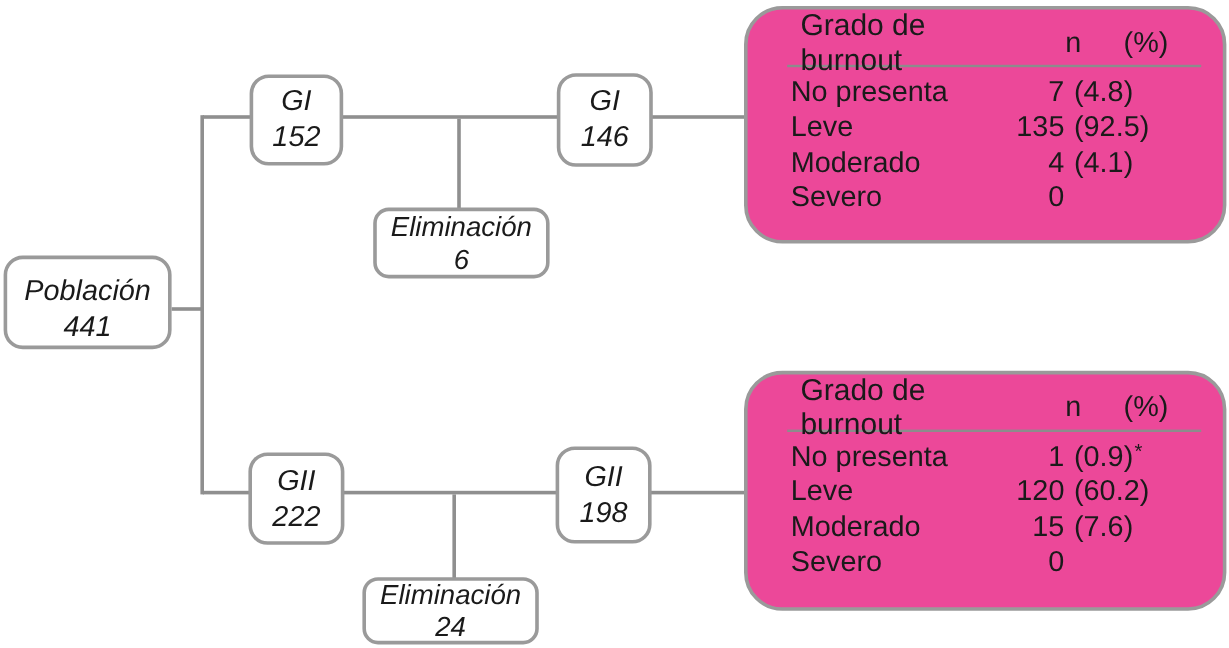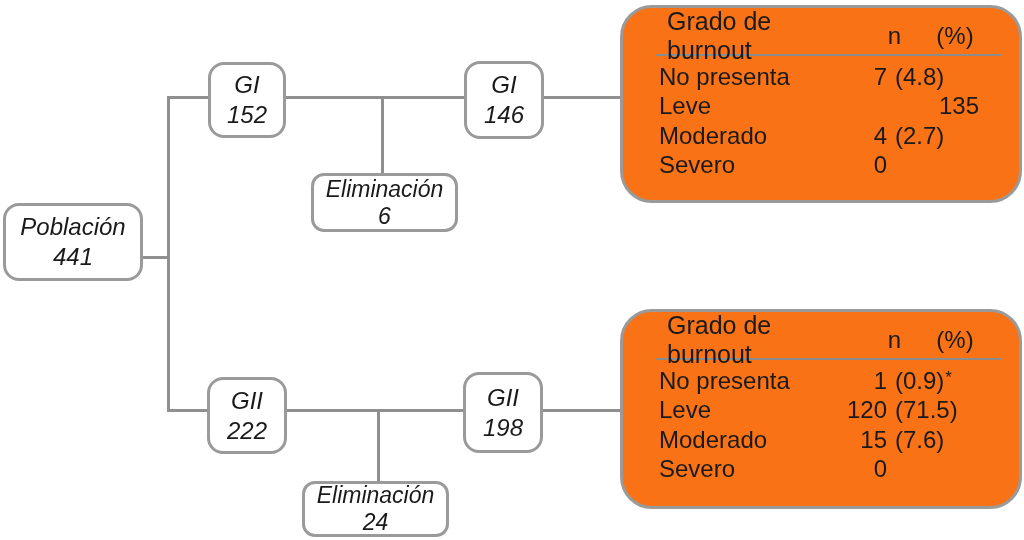--- a/index.html
+++ b/index.html
@@ -30,36 +30,36 @@
     box-sizing:border-box;
     border:3px solid #9a9a9a;
     border-radius:16px;
     background:#ffffff;
     display:flex;flex-direction:column;
     align-items:center;justify-content:center;
     font-size:24px;line-height:30px;
     text-align:center;
     font-style:italic;
   }
-  .nd-poblacion{left:3px;  top:203px;width:140px;height:78px;}
+  .nd-poblacion{left:3px;  top:213px;width:140px;height:78px;justify-content:flex-end;}
   .nd-gi152    {left:208px;top:62px; width:78px; height:76px;}
   .nd-elim6    {left:311px;top:173px;width:147px;height:59px;border-radius:13px;font-size:23px;line-height:27px;}
   .nd-gi146    {left:464px;top:61px; width:80px; height:78px;}
   .nd-gii222   {left:207px;top:377px;width:80px; height:77px;}
   .nd-elim24   {left:302px;top:481px;width:147px;height:56px;border-radius:13px;font-size:23px;line-height:27px;}
   .nd-gii198   {left:463px;top:372px;width:80px; height:81px;}
 
   
   .tbl{
     position:absolute;
     box-sizing:border-box;
     left:620px;width:402px;
     border:3px solid #9a9a9a;
     border-radius:32px;
-    background:#f97316;
+    background:#ec4899;
   }
   .tbl-1{top:5px;  height:198px;}
   .tbl-2{top:309px;height:200px;}
   .tbl-header{
     display:flex;align-items:center;
     margin:10px 18px 0 36px;height:36px;
   }
   .tbl-title{flex:1;padding-left:8px;font-size:25px;}
   .tbl-col-n{width:52px;text-align:right;padding-right:8px;font-size:24px;box-sizing:border-box;}
   .tbl-col-pct{width:92px;text-align:center;font-size:24px;}
@@ -131,25 +131,26 @@
     <div class="tbl-rule"></div>
     <div class="tbl-body">
       <div class="tbl-row">
         <span class="row-label">No presenta</span>
         <span class="row-n">7</span>
         <span class="row-pct"><span>(4.8)</span></span>
       </div>
       <div class="tbl-row">
         <span class="row-label">Leve</span>
         <span class="row-n">135</span>
+        <span class="row-pct"><span>(92.5)</span></span>
       </div>
       <div class="tbl-row">
         <span class="row-label">Moderado</span>
         <span class="row-n">4</span>
-        <span class="row-pct"><span>(2.7)</span></span>
+        <span class="row-pct"><span>(4.1)</span></span>
       </div>
       <div class="tbl-row">
         <span class="row-label">Severo</span>
         <span class="row-n">0</span>
         <span class="row-pct"><span></span></span>
       </div>
     </div>
   </div>
 
   <div class="tbl tbl-2">
@@ -161,21 +162,21 @@
     <div class="tbl-rule"></div>
     <div class="tbl-body">
       <div class="tbl-row">
         <span class="row-label">No presenta</span>
         <span class="row-n">1</span>
         <span class="row-pct"><span>(0.9)</span><sup>*</sup></span>
       </div>
       <div class="tbl-row">
         <span class="row-label">Leve</span>
         <span class="row-n">120</span>
-        <span class="row-pct"><span>(71.5)</span></span>
+        <span class="row-pct"><span>(60.2)</span></span>
       </div>
       <div class="tbl-row">
         <span class="row-label">Moderado</span>
         <span class="row-n">15</span>
         <span class="row-pct"><span>(7.6)</span></span>
       </div>
       <div class="tbl-row">
         <span class="row-label">Severo</span>
         <span class="row-n">0</span>
         <span class="row-pct"><span></span></span>

